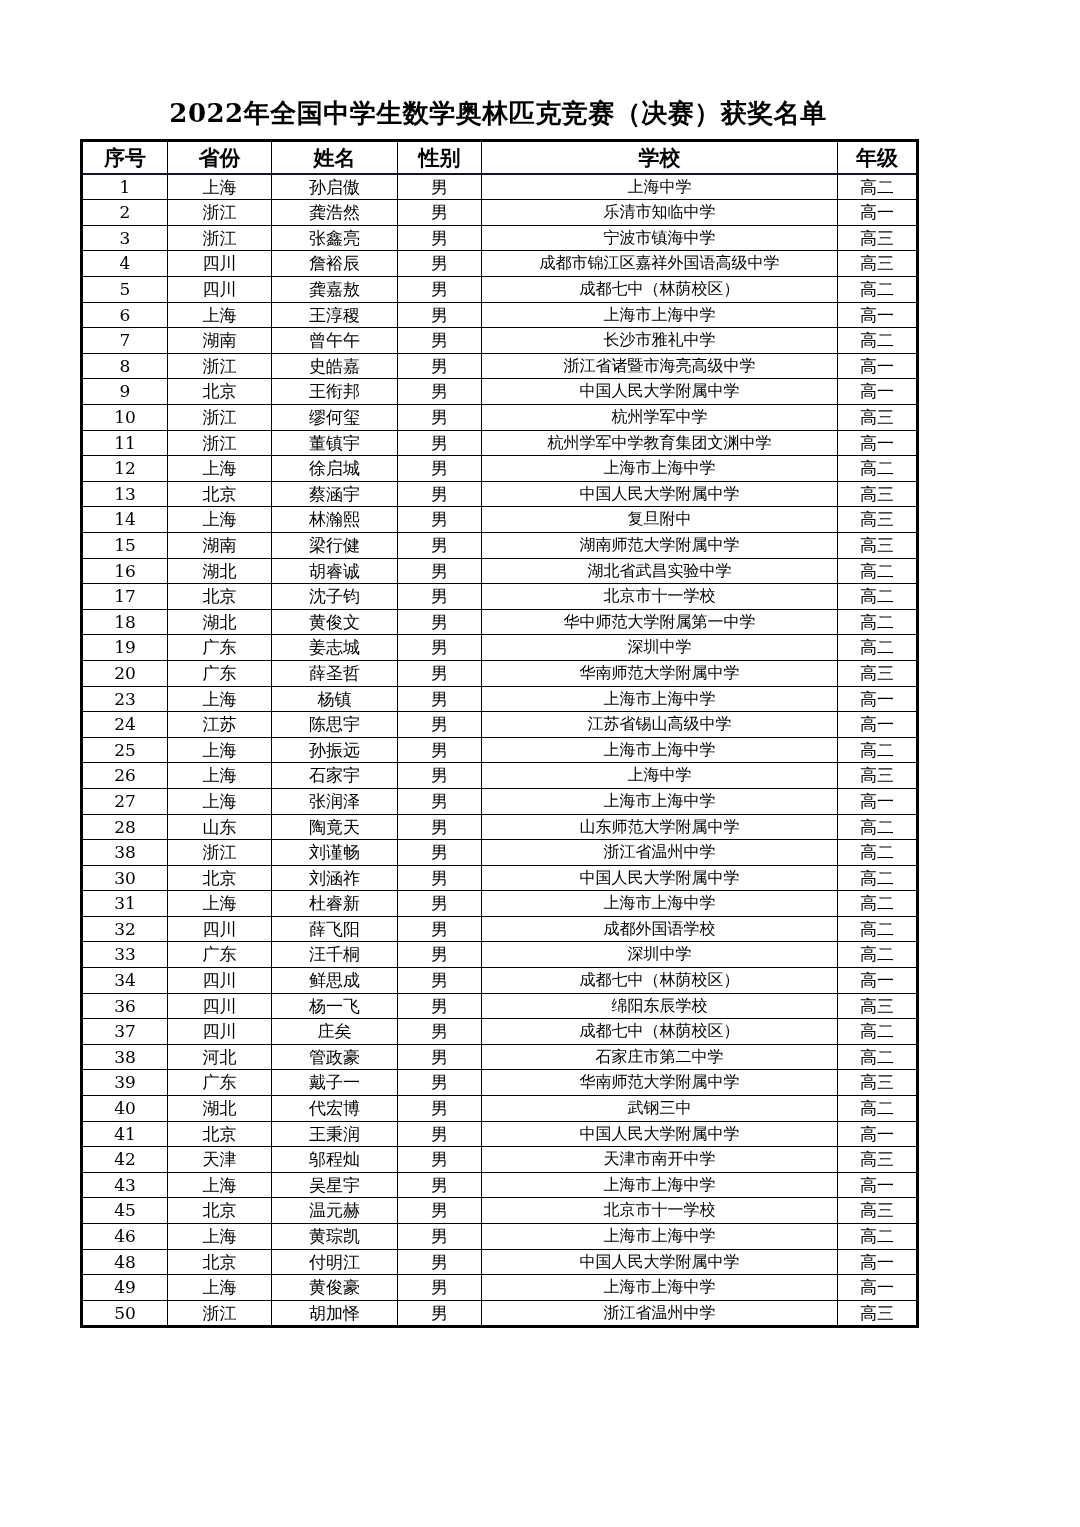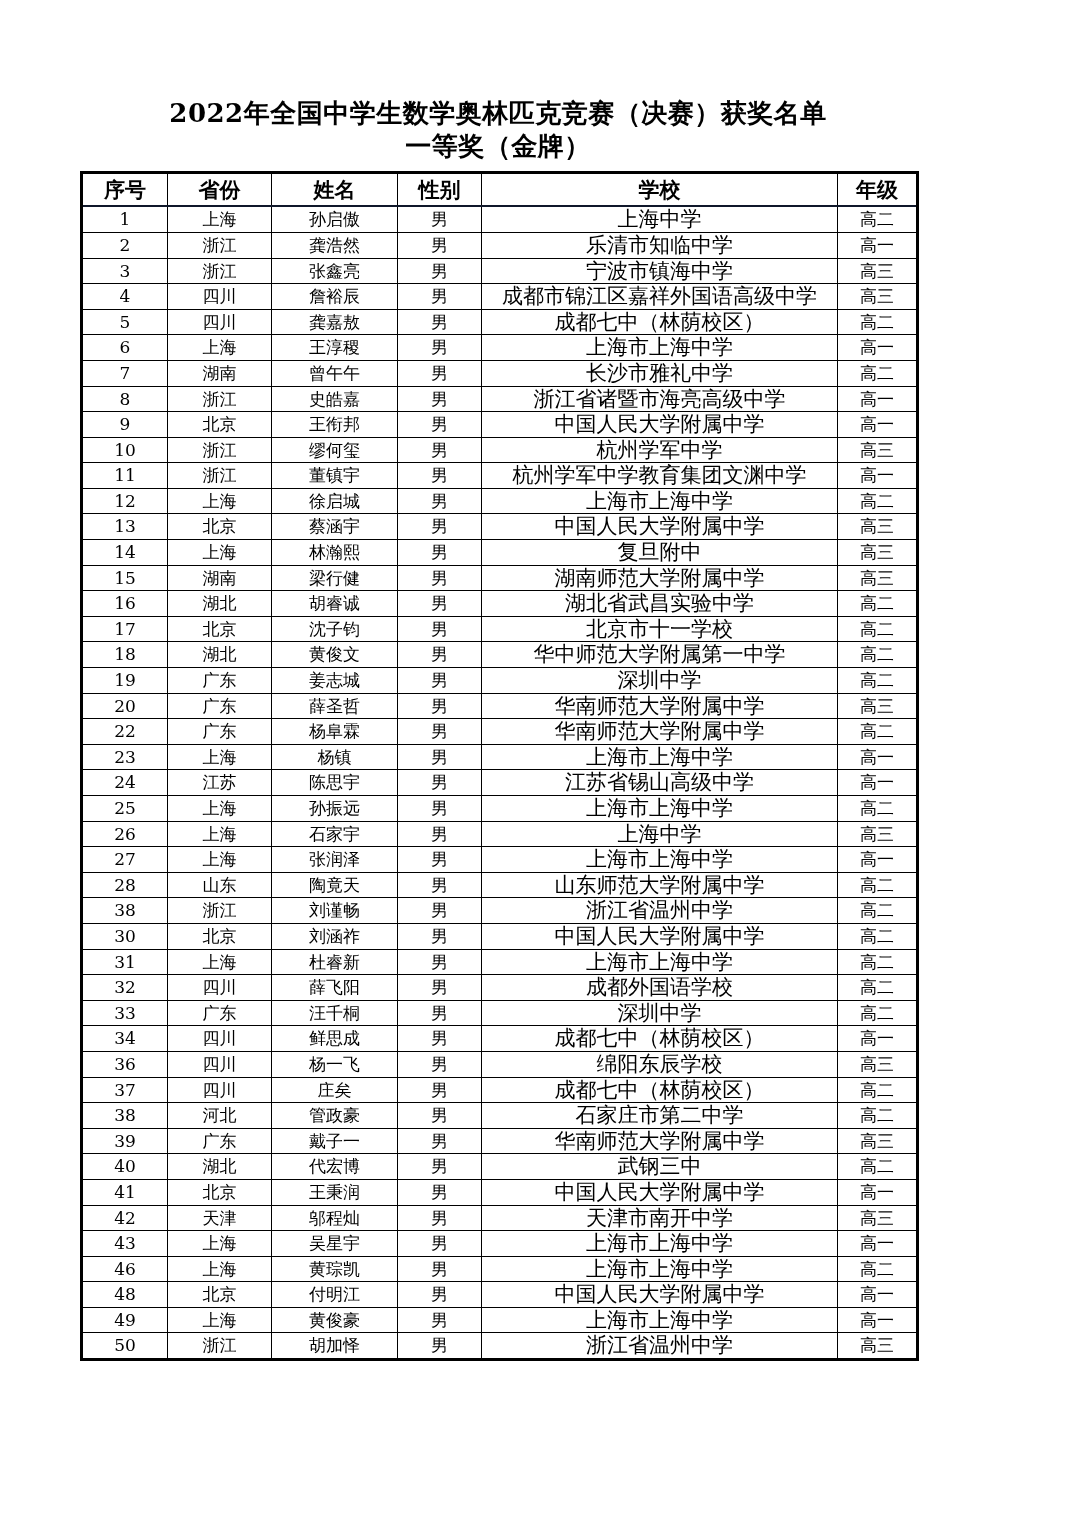--- a/index.html
+++ b/index.html
@@ -77,35 +77,34 @@
   }
   table.awards tbody td {
     font-size: 17px;
     font-weight: normal;
   }
   table.awards tbody td.cell-no {
     font-family: "DejaVu Serif", "Liberation Serif", serif;
     font-size: 17px;
   }
   table.awards tbody td.cell-school {
-    font-size: 21px;
+    font-size: 16px;
   }
   table.awards tbody tr td {
     border-top: 1px solid #000;
     border-bottom: 1px solid #000;
   }
 </style>
 </head>
 <body>
 
 <div class="page">
 
   <div class="title-block">
     <div class="title-main">2022年全国中学生数学奥林匹克竞赛（决赛）获奖名单</div>
-    <div class="title-sub">一等奖（金牌）</div>
   </div>
 
   <div class="table-wrap">
     <table class="awards">
       <colgroup>
         <col class="c-no">
         <col class="c-prov">
         <col class="c-name">
         <col class="c-gender">
         <col class="c-school">
@@ -276,28 +275,20 @@
           </tr>
           <tr>
             <td class="cell-no">20</td>
             <td class="cell-province">广东</td>
             <td class="cell-name">薛圣哲</td>
             <td class="cell-gender">男</td>
             <td class="cell-school">华南师范大学附属中学</td>
             <td class="cell-grade">高三</td>
           </tr>
           <tr>
-            <td class="cell-no">22</td>
-            <td class="cell-province">广东</td>
-            <td class="cell-name">杨阜霖</td>
-            <td class="cell-gender">男</td>
-            <td class="cell-school">华南师范大学附属中学</td>
-            <td class="cell-grade">高二</td>
-          </tr>
-          <tr>
             <td class="cell-no">23</td>
             <td class="cell-province">上海</td>
             <td class="cell-name">杨镇</td>
             <td class="cell-gender">男</td>
             <td class="cell-school">上海市上海中学</td>
             <td class="cell-grade">高一</td>
           </tr>
           <tr>
             <td class="cell-no">24</td>
             <td class="cell-province">江苏</td>
@@ -444,20 +435,28 @@
           </tr>
           <tr>
             <td class="cell-no">43</td>
             <td class="cell-province">上海</td>
             <td class="cell-name">吴星宇</td>
             <td class="cell-gender">男</td>
             <td class="cell-school">上海市上海中学</td>
             <td class="cell-grade">高一</td>
           </tr>
           <tr>
+            <td class="cell-no">45</td>
+            <td class="cell-province">北京</td>
+            <td class="cell-name">温元赫</td>
+            <td class="cell-gender">男</td>
+            <td class="cell-school">北京市十一学校</td>
+            <td class="cell-grade">高三</td>
+          </tr>
+          <tr>
             <td class="cell-no">46</td>
             <td class="cell-province">上海</td>
             <td class="cell-name">黄琮凯</td>
             <td class="cell-gender">男</td>
             <td class="cell-school">上海市上海中学</td>
             <td class="cell-grade">高二</td>
           </tr>
           <tr>
             <td class="cell-no">48</td>
             <td class="cell-province">北京</td>

